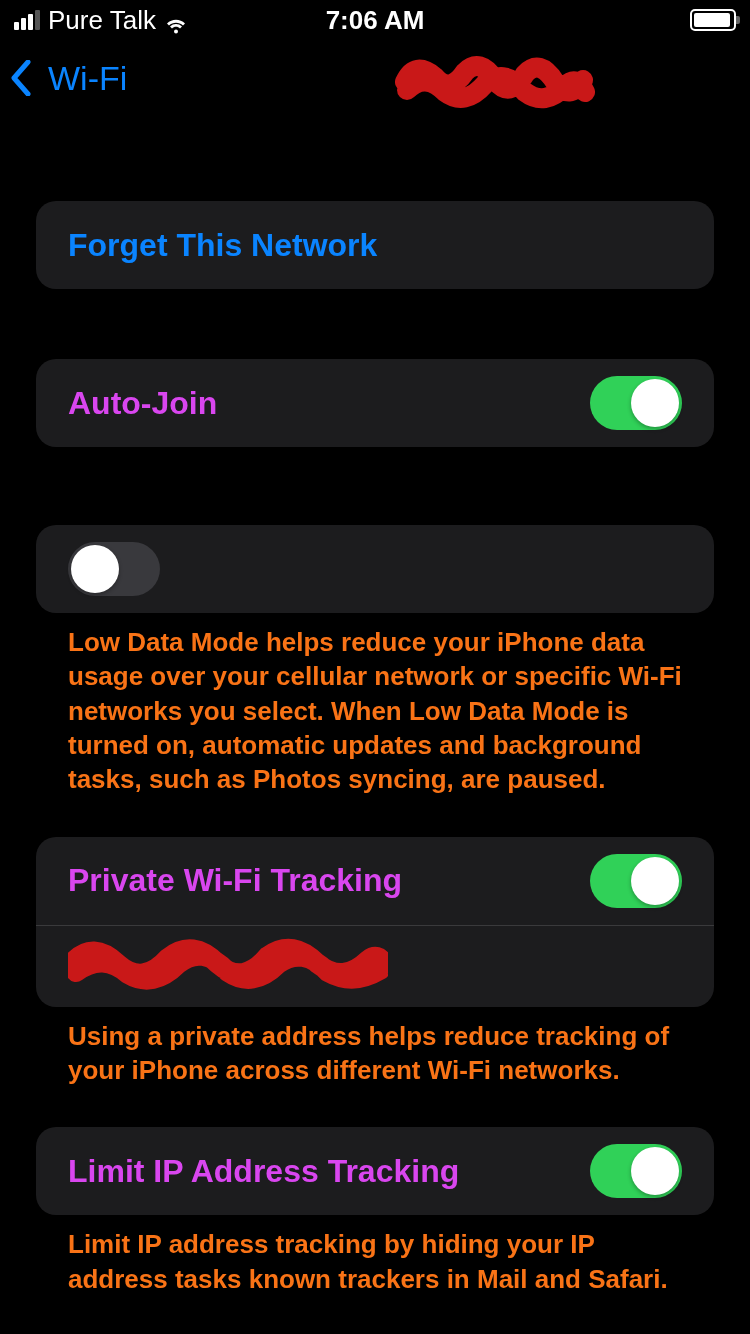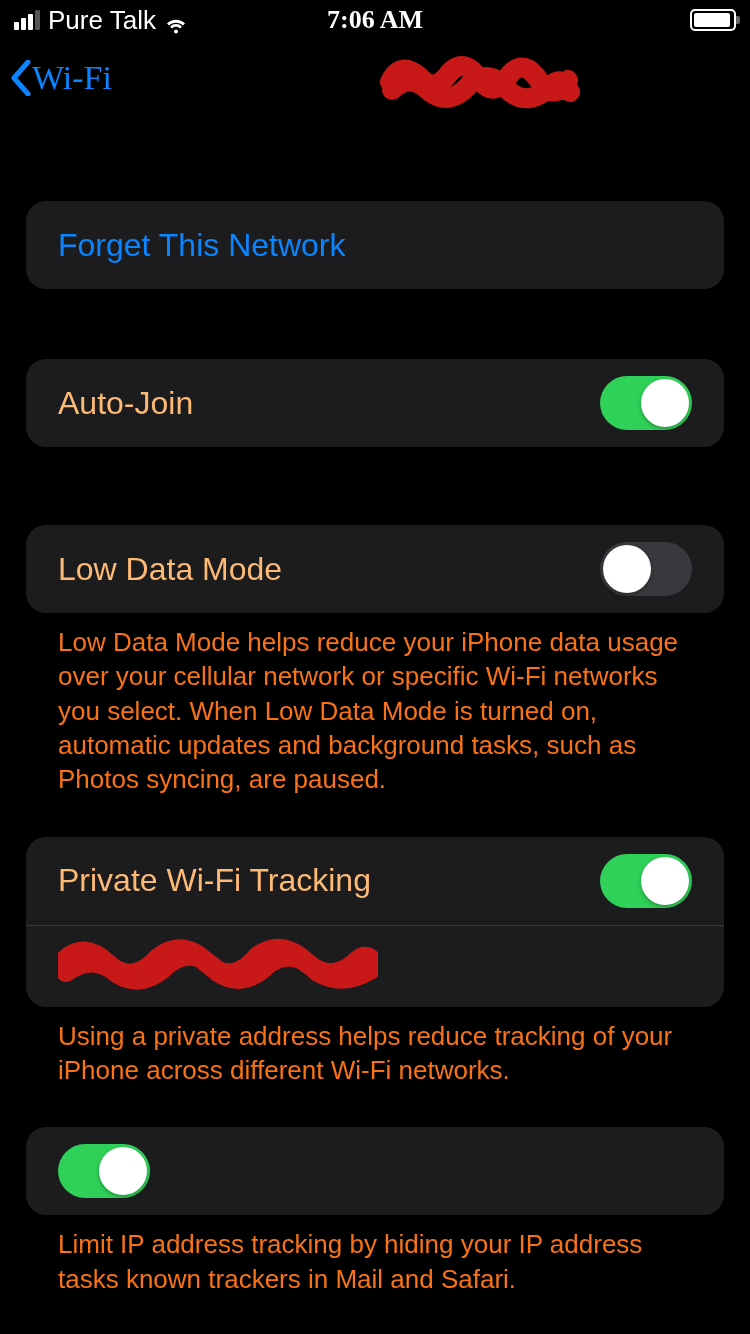--- a/index.html
+++ b/index.html
@@ -24,21 +24,20 @@
       position: relative;
     }
     .status-left { display: flex; align-items: center; gap: 8px; justify-content: space-between; }
     .status-center {
       position: absolute;
       left: 0; right: 0;
       text-align: center;
       font-weight: 600;
       font-size: 26px;
       pointer-events: none;
-      font-family: Liberation Serif, serif;
     }
     .status-right {
       margin-left: auto;
       display: flex;
       align-items: center;
       gap: 8px;
     }
     .signal-bars { display:inline-flex; align-items:flex-end; gap:2px; }
     .signal-bars span { width:5px; background:#fff; display:inline-block; border-radius:1px; }
     .signal-bars span:nth-child(1){height:8px}
@@ -63,36 +62,36 @@
       align-items: center;
       padding: 0 10px;
       position: relative;
     }
     .back-button {
       display: flex;
       align-items: center;
       color: #0a84ff;
       font-size: 34px;
       font-weight: 400;
-      gap: 0;
+      gap: 16px;
       cursor: pointer;
-      font-family: Liberation Serif, serif;
     }
     .chevron-left {
       width: 22px; height: 36px;
     }
     .nav-title-redaction {
       position: absolute;
       left: 268px;
       top: 6px;
     }
 
     
     .content {
-      padding: 0 26px;
+      padding: 0 36px;
+      font-weight: bold;
     }
     .group {
       background: #1c1c1e;
       border-radius: 20px;
       overflow: hidden;
     }
     .group-spacer-lg { height: 85px; }
     .group-spacer-md { height: 70px; }
     .row {
       min-height: 88px;
@@ -101,21 +100,21 @@
       align-items: center;
       justify-content: space-between;
       font-size: 32px;
       color: #fff;
       position: relative;
     }
     .row + .row {
       border-top: 1px solid #3a3a3c;
     }
     .row.clickable { cursor: pointer; }
-    .row-label { color:#fdba74; }
+    .row-label { color:#d946ef; }
     .row-link { color: #0a84ff; }
     .footer {
       padding: 12px 32px 0 32px;
       color: #f97316;
       font-size: 26px;
       line-height: 1.32;
     }
 
     
     .toggle {
@@ -193,21 +192,20 @@
       <span class="toggle on">
           <span class="knob"></span>
         </span>
     </div>
   </div>
 
   <div style="height:78px"></div>
 
   <div class="group">
     <div class="row">
-      <span class="row-label">Low Data Mode</span>
       <span class="toggle off">
           <span class="knob"></span>
         </span>
     </div>
   </div>
   <div class="footer">Low Data Mode helps reduce your iPhone data usage over your cellular network or specific Wi-Fi networks you select. When Low Data Mode is turned on, automatic updates and background tasks, such as Photos syncing, are paused.</div>
 
   <div style="height:40px"></div>
 
   <div class="group">
@@ -224,20 +222,21 @@
         </svg>
       </span>
     </div>
   </div>
   <div class="footer">Using a private address helps reduce tracking of your iPhone across different Wi-Fi networks.</div>
 
   <div style="height:40px"></div>
 
   <div class="group">
     <div class="row">
+      <span class="row-label">Limit IP Address Tracking</span>
       <span class="toggle on">
           <span class="knob"></span>
         </span>
     </div>
   </div>
   <div class="footer">Limit IP address tracking by hiding your IP address tasks known trackers in Mail and Safari.</div>
 
 </div>
 
 </body></html>

